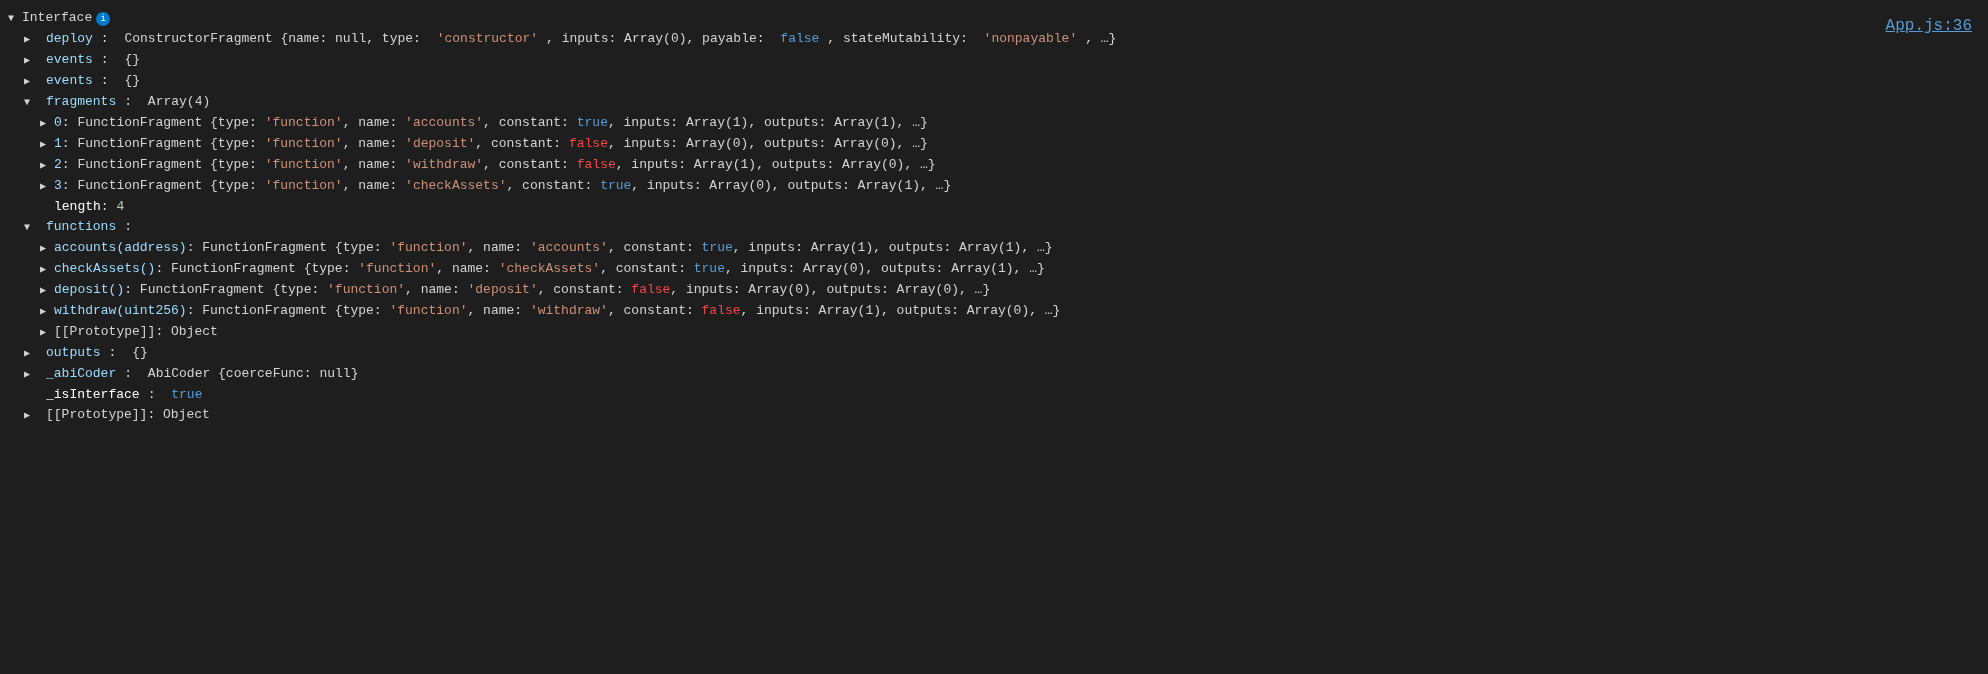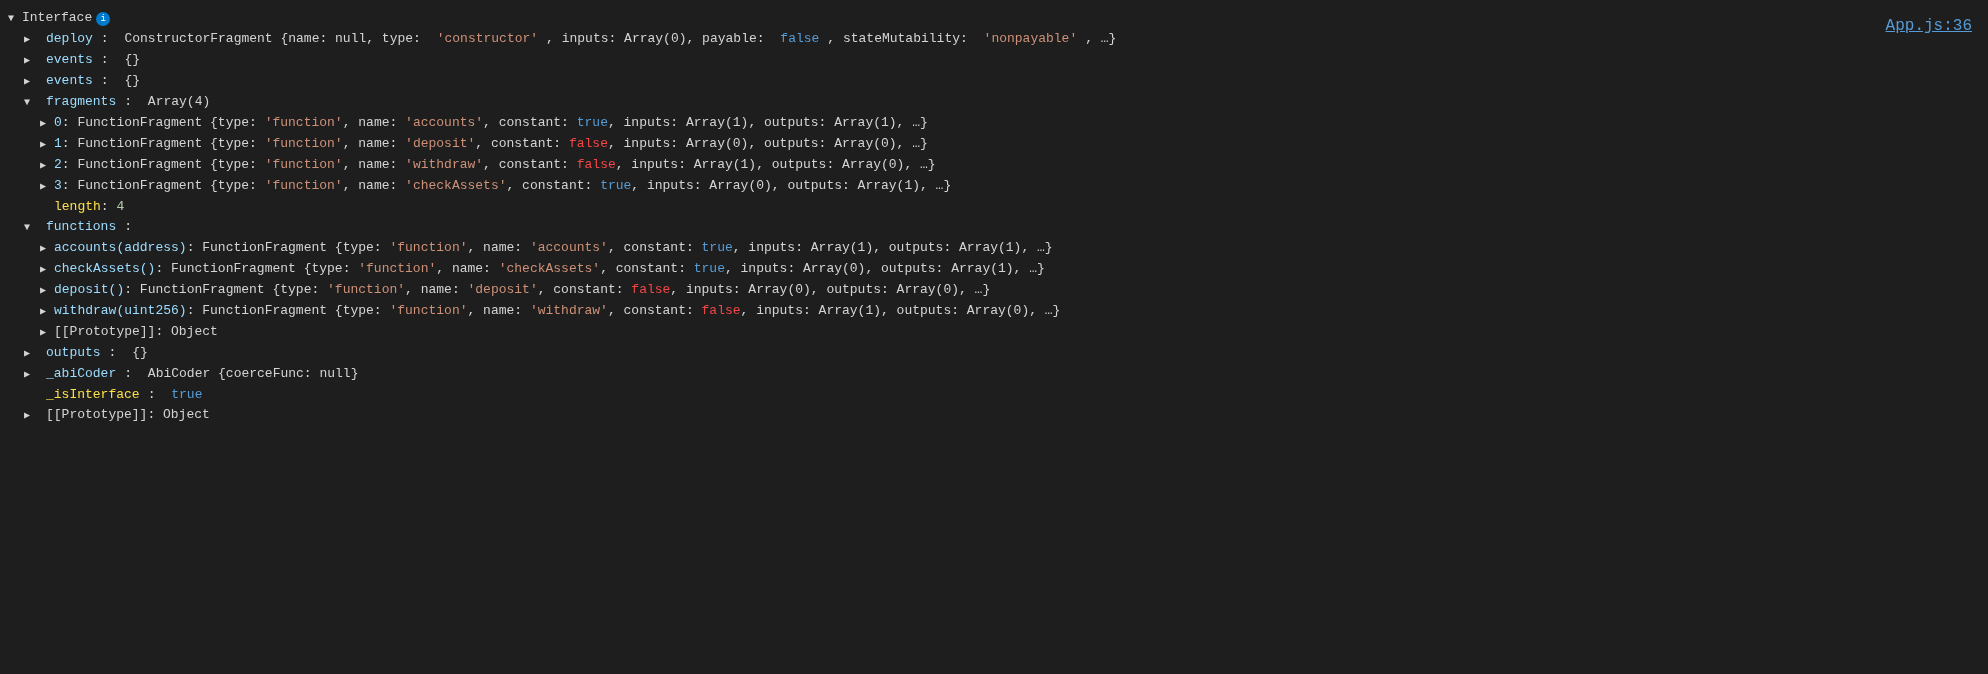--- a/index.html
+++ b/index.html
@@ -61,21 +61,21 @@
       color: white;
       border-radius: 50%;
       width: 14px;
       height: 14px;
       font-size: 9px;
       text-align: center;
       line-height: 14px;
       margin-left: 4px;
       vertical-align: middle;
     }
-    .c-length { color: #fde047; }
+    .c-length { color: #ffffff; }
   </style>
 </head>
 <body>
 
 <div class="console-container">
 
   <div class="top-right">App.js:36</div>
 
   <div class="line indent-0">
     <span class="toggle-arrow expanded"></span>

